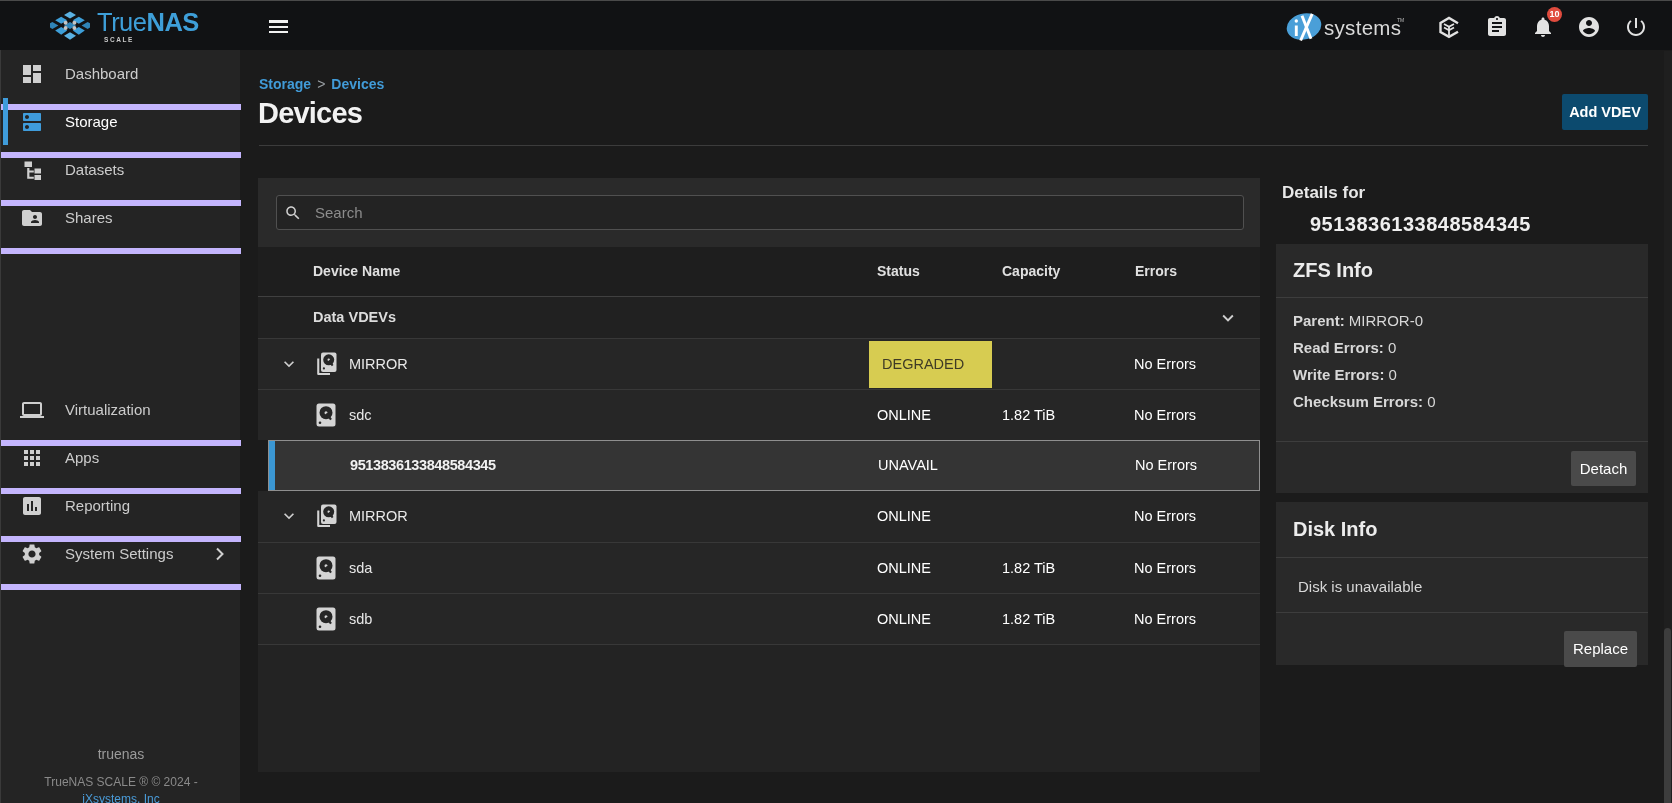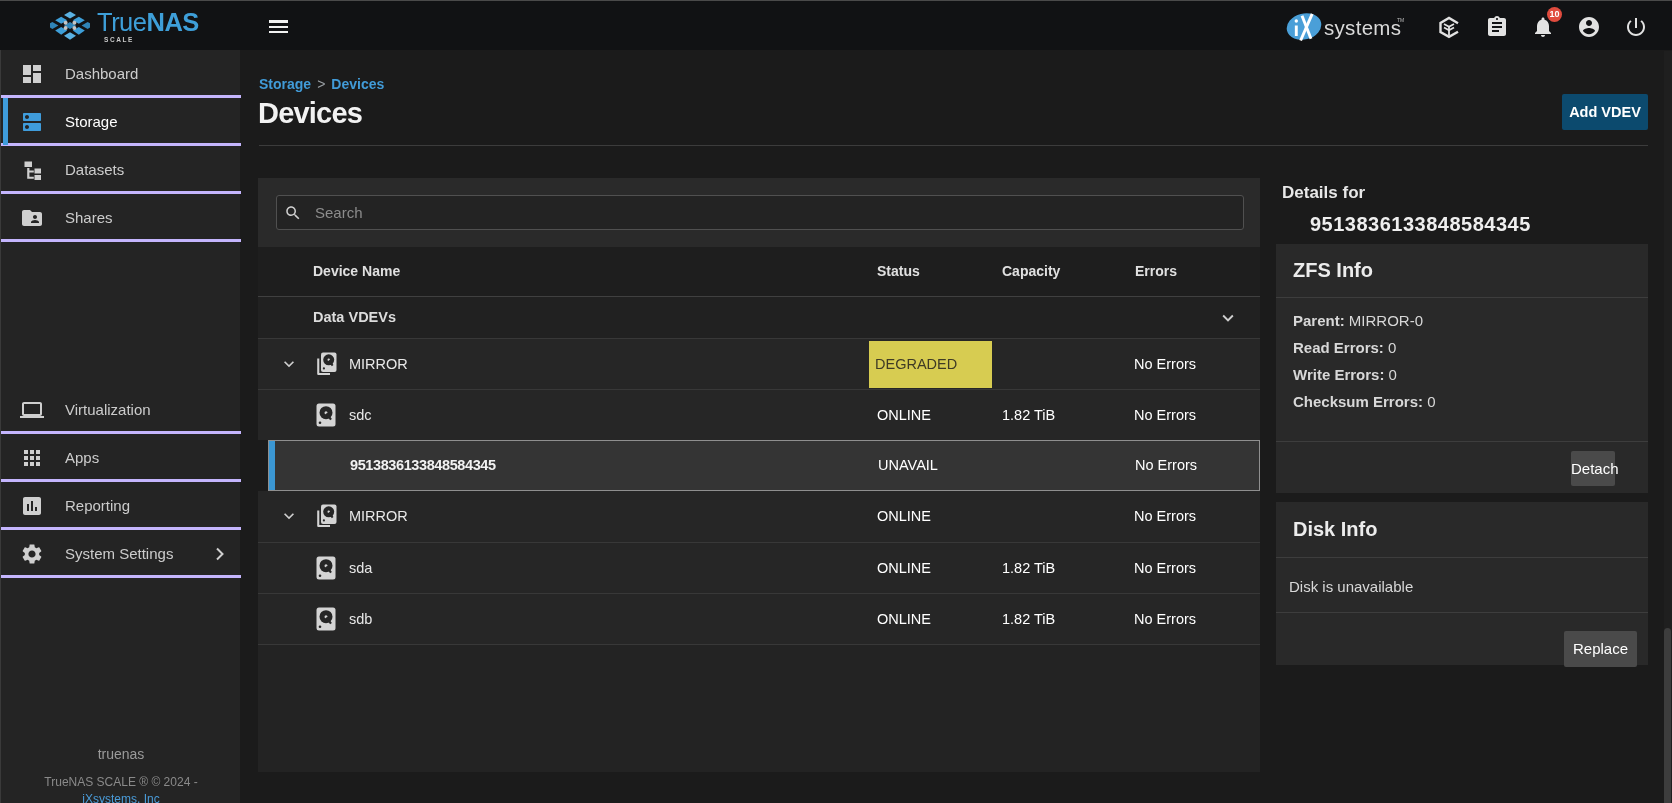--- a/index.html
+++ b/index.html
@@ -4,21 +4,21 @@
 <style>
 * { margin:0; padding:0; box-sizing:border-box; }
 html,body { width:1672px; height:803px; overflow:hidden; background:#1b1b1b;
   font-family:"Liberation Sans", sans-serif; }
 .abs { position:absolute; }
 svg { display:block; }
 
 #topbar { position:absolute; left:0; top:0; width:1672px; height:50px; background:#111214; border-top:1px solid #4a4a4a; }
 
 #sidebar { position:absolute; left:0; top:50px; width:240px; height:753px; background:#242424; border-left:1px solid #3a3a3a; }
-.nav { position:absolute; left:0; width:240px; height:48px; border-bottom:3px solid #c4b5fd; }
+.nav { position:absolute; left:0; width:240px; height:60px; border-bottom:6px solid #c4b5fd; }
 .nav .ic { position:absolute; left:19px; top:12px; }
 .nav .lb { position:absolute; left:64px; top:0; line-height:48px; font-size:15px; color:#cccccc; }
 .nav .chev { position:absolute; left:206px; top:12px; }
 
 .crumb { font-size:14px; color:#419bd8; font-weight:600; }
 
 .row { position:absolute; left:258px; width:1002px; background:#262626; border-top:1px solid #383838; }
 .cell { position:absolute; top:0; font-size:14.5px; color:#ffffff; }
 
 .card { position:absolute; left:1276px; width:372px; background:#292929; }
@@ -181,21 +181,21 @@
       </svg>
     <svg class="abs" style="left:57px;top:13px" width="22" height="26" viewBox="0 0 22 26">
       <path d="M2.2 6.5v15.2c0 .7.6 1.3 1.3 1.3H15v-2.1H4.3V6.5z" fill="#d4d4d4"></path>
       <rect x="6" y="0.5" width="15.5" height="19.5" rx="2" fill="#d4d4d4"></rect>
       <circle cx="13.7" cy="7.8" r="5.5" fill="#262626"></circle>
       <circle cx="13.7" cy="7.8" r="1.2" fill="#d4d4d4"></circle>
       <line x1="14.1" y1="8.4" x2="17.6" y2="13.6" stroke="#262626" stroke-width="2"></line>
       <circle cx="8.9" cy="16.4" r="1.1" fill="#262626"></circle>
     </svg>
     <div class="cell" style="left:91px;line-height:50px;color:#e8e8e8">MIRROR</div>
-    <div class="abs" style="left:611px;top:2px;width:123px;height:47px;background:#d7cc51;color:#3f3b25;font-size:14.5px;line-height:47px;padding-left:6px">DEGRADED</div>
+    <div class="abs" style="left:611px;top:2px;width:123px;height:47px;background:#d7cc51;color:#3f3b25;font-size:14.5px;line-height:47px;padding-left:13px">DEGRADED</div>
     <div class="cell" style="left:876px;line-height:50px">No Errors</div>
   </div>
 
   <div class="row" style="top:389px;height:51px">
     <svg class="abs" style="left:58px;top:13px" width="20" height="24" viewBox="0 0 20 24">
       <rect x="0.5" y="0.5" width="19" height="23" rx="2.5" fill="#d4d4d4"></rect>
       <circle cx="10" cy="9.7" r="6.5" fill="#262626"></circle>
       <circle cx="10" cy="9.7" r="1.5" fill="#d4d4d4"></circle>
       <line x1="10.5" y1="10.3" x2="15" y2="16.6" stroke="#262626" stroke-width="2.2"></line>
       <circle cx="4" cy="19.7" r="1.3" fill="#262626"></circle>
@@ -267,26 +267,26 @@
   <div class="card" style="top:244px;height:249px">
     <div class="abs" style="left:17px;top:0;line-height:53px;font-size:20px;font-weight:700;color:#ececec">ZFS Info</div>
     <div class="abs" style="left:0;top:53px;width:372px;height:1px;background:#3d3d3d"></div>
     <div class="abs" style="left:17px;top:63px;font-size:15px;color:#d8d8d8;line-height:27px">
       <div><b>Parent:</b> MIRROR-0</div>
       <div><b>Read Errors:</b> 0</div>
       <div><b>Write Errors:</b> 0</div>
       <div><b>Checksum Errors:</b> 0</div>
     </div>
     <div class="abs" style="left:0;top:197px;width:372px;height:1px;background:#3d3d3d"></div>
-    <div class="btn" style="left:295px;top:207px;width:44px;height:35px;line-height:35px">Detach</div>
+    <div class="btn" style="left:295px;top:207px;width:65px;height:35px;line-height:35px">Detach</div>
   </div>
 
   <div class="card" style="top:502px;height:163px">
     <div class="abs" style="left:17px;top:0;line-height:54px;font-size:20px;font-weight:700;color:#ececec">Disk Info</div>
     <div class="abs" style="left:0;top:55px;width:372px;height:1px;background:#3d3d3d"></div>
-    <div class="abs" style="left:13px;top:76px;font-size:15px;color:#d8d8d8">Disk is unavailable</div>
+    <div class="abs" style="left:22px;top:76px;font-size:15px;color:#d8d8d8">Disk is unavailable</div>
     <div class="abs" style="left:0;top:110px;width:372px;height:1px;background:#3d3d3d"></div>
     <div class="btn" style="left:288px;top:129px;width:73px;height:36px;line-height:36px">Replace</div>
   </div>
 </div>
 
 <div class="abs" style="left:1664px;top:51px;width:8px;height:752px;background:#1f1f1f"></div>
 <div class="abs" style="left:1664px;top:628px;width:7px;height:175px;background:#3d3d3d;border-radius:4px 4px 0 0"></div>
 
 </body></html>

